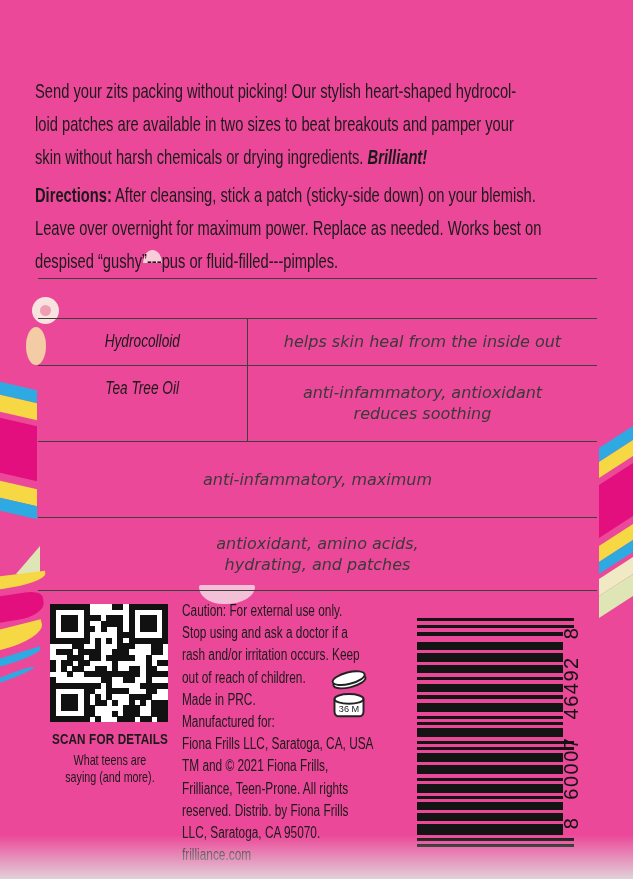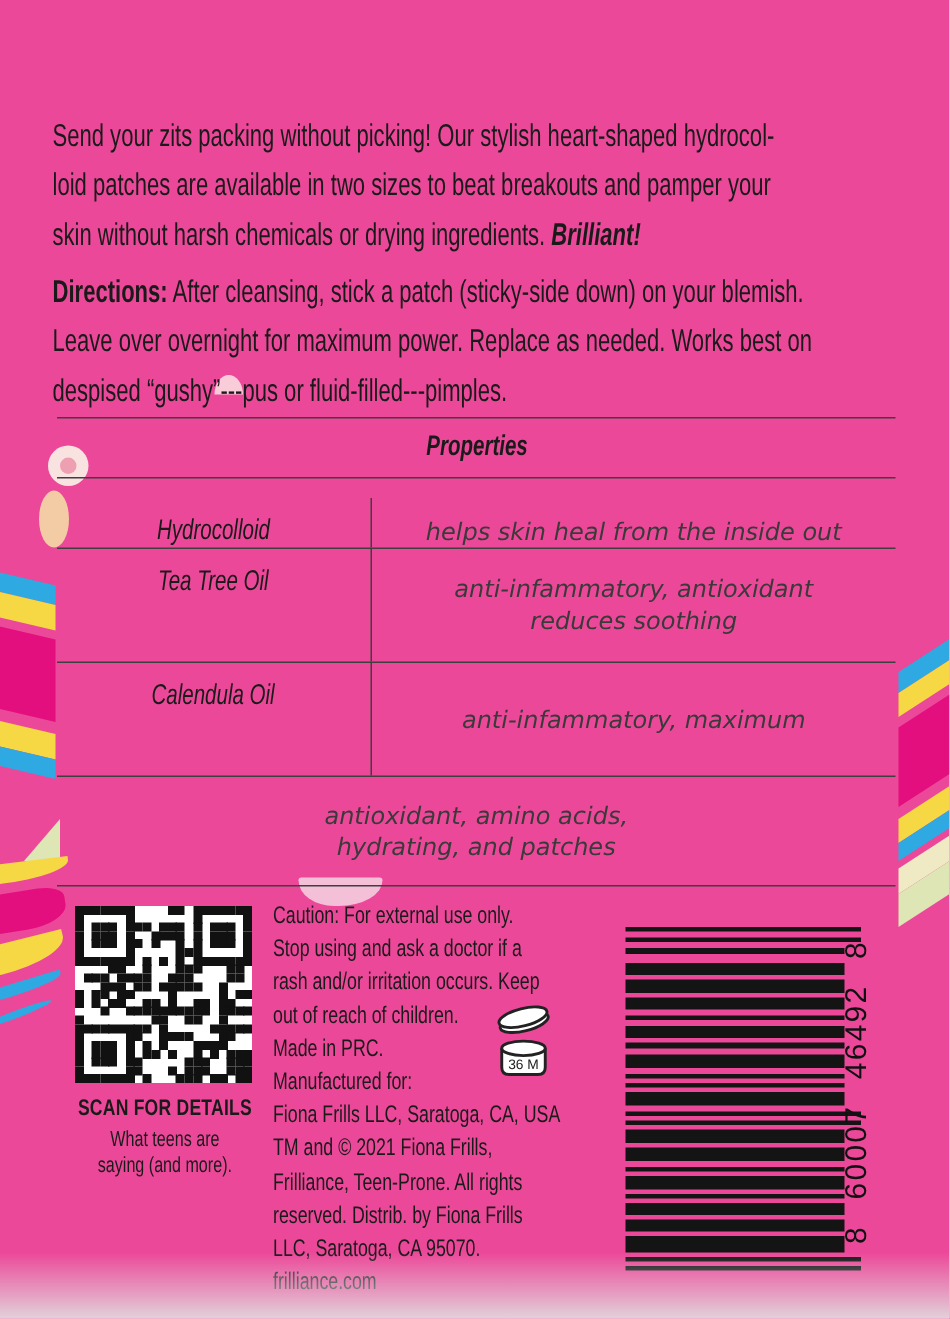--- a/index.html
+++ b/index.html
@@ -112,42 +112,36 @@
   <p class="abs intro cond"><span>Send your zits packing without picking! Our stylish heart-shaped hydrocol-
 loid patches are available in two sizes to beat breakouts and pamper your
 skin without harsh chemicals or drying ingredients. </span><span class="bi">Brilliant!</span></p>
 
   <p class="abs directions cond"><b>Directions:</b><span> After cleansing, stick a patch (sticky-side down) on your blemish.
 Leave over overnight for maximum power. Replace as needed. Works best on
 despised “gushy”---pus or fluid-filled---pimples.</span></p>
 
   <div class="abs table">
     <div class="t-row t-head">
-      <div class="t-cell c2">
-          <span class="sx bi">Properties</span>
-        </div>
     </div>
     <div>
-        <div class="t-row" style="height: 46px; align-items: flex-end;">
+        <div class="t-row" style="height: 46px;">
           <div class="t-cell c1 ing">
             <span class="sx ital">Hydrocolloid</span>
           </div>
           <div class="t-cell c2 prop">helps skin heal from the inside out</div>
         </div>
         <div class="t-row" style="height: 75px;">
           <div class="t-cell c1 ing">
             <span class="sx ital">Tea Tree Oil</span>
           </div>
           <div class="t-cell c2 prop">anti-infammatory, antioxidant
 reduces soothing</div>
         </div>
         <div class="t-row" style="height: 75px;">
-          <div class="t-cell c1 ing">
-            <span class="sx ital">Calendula Oil</span>
-          </div>
           <div class="t-cell c2 prop">anti-infammatory, maximum</div>
         </div>
         <div class="t-row" style="height: 72px;">
           <div class="t-cell c2 prop">antioxidant, amino acids,
 hydrating, and patches</div>
         </div>
       </div>
   </div>
 
   <div class="abs qr">

